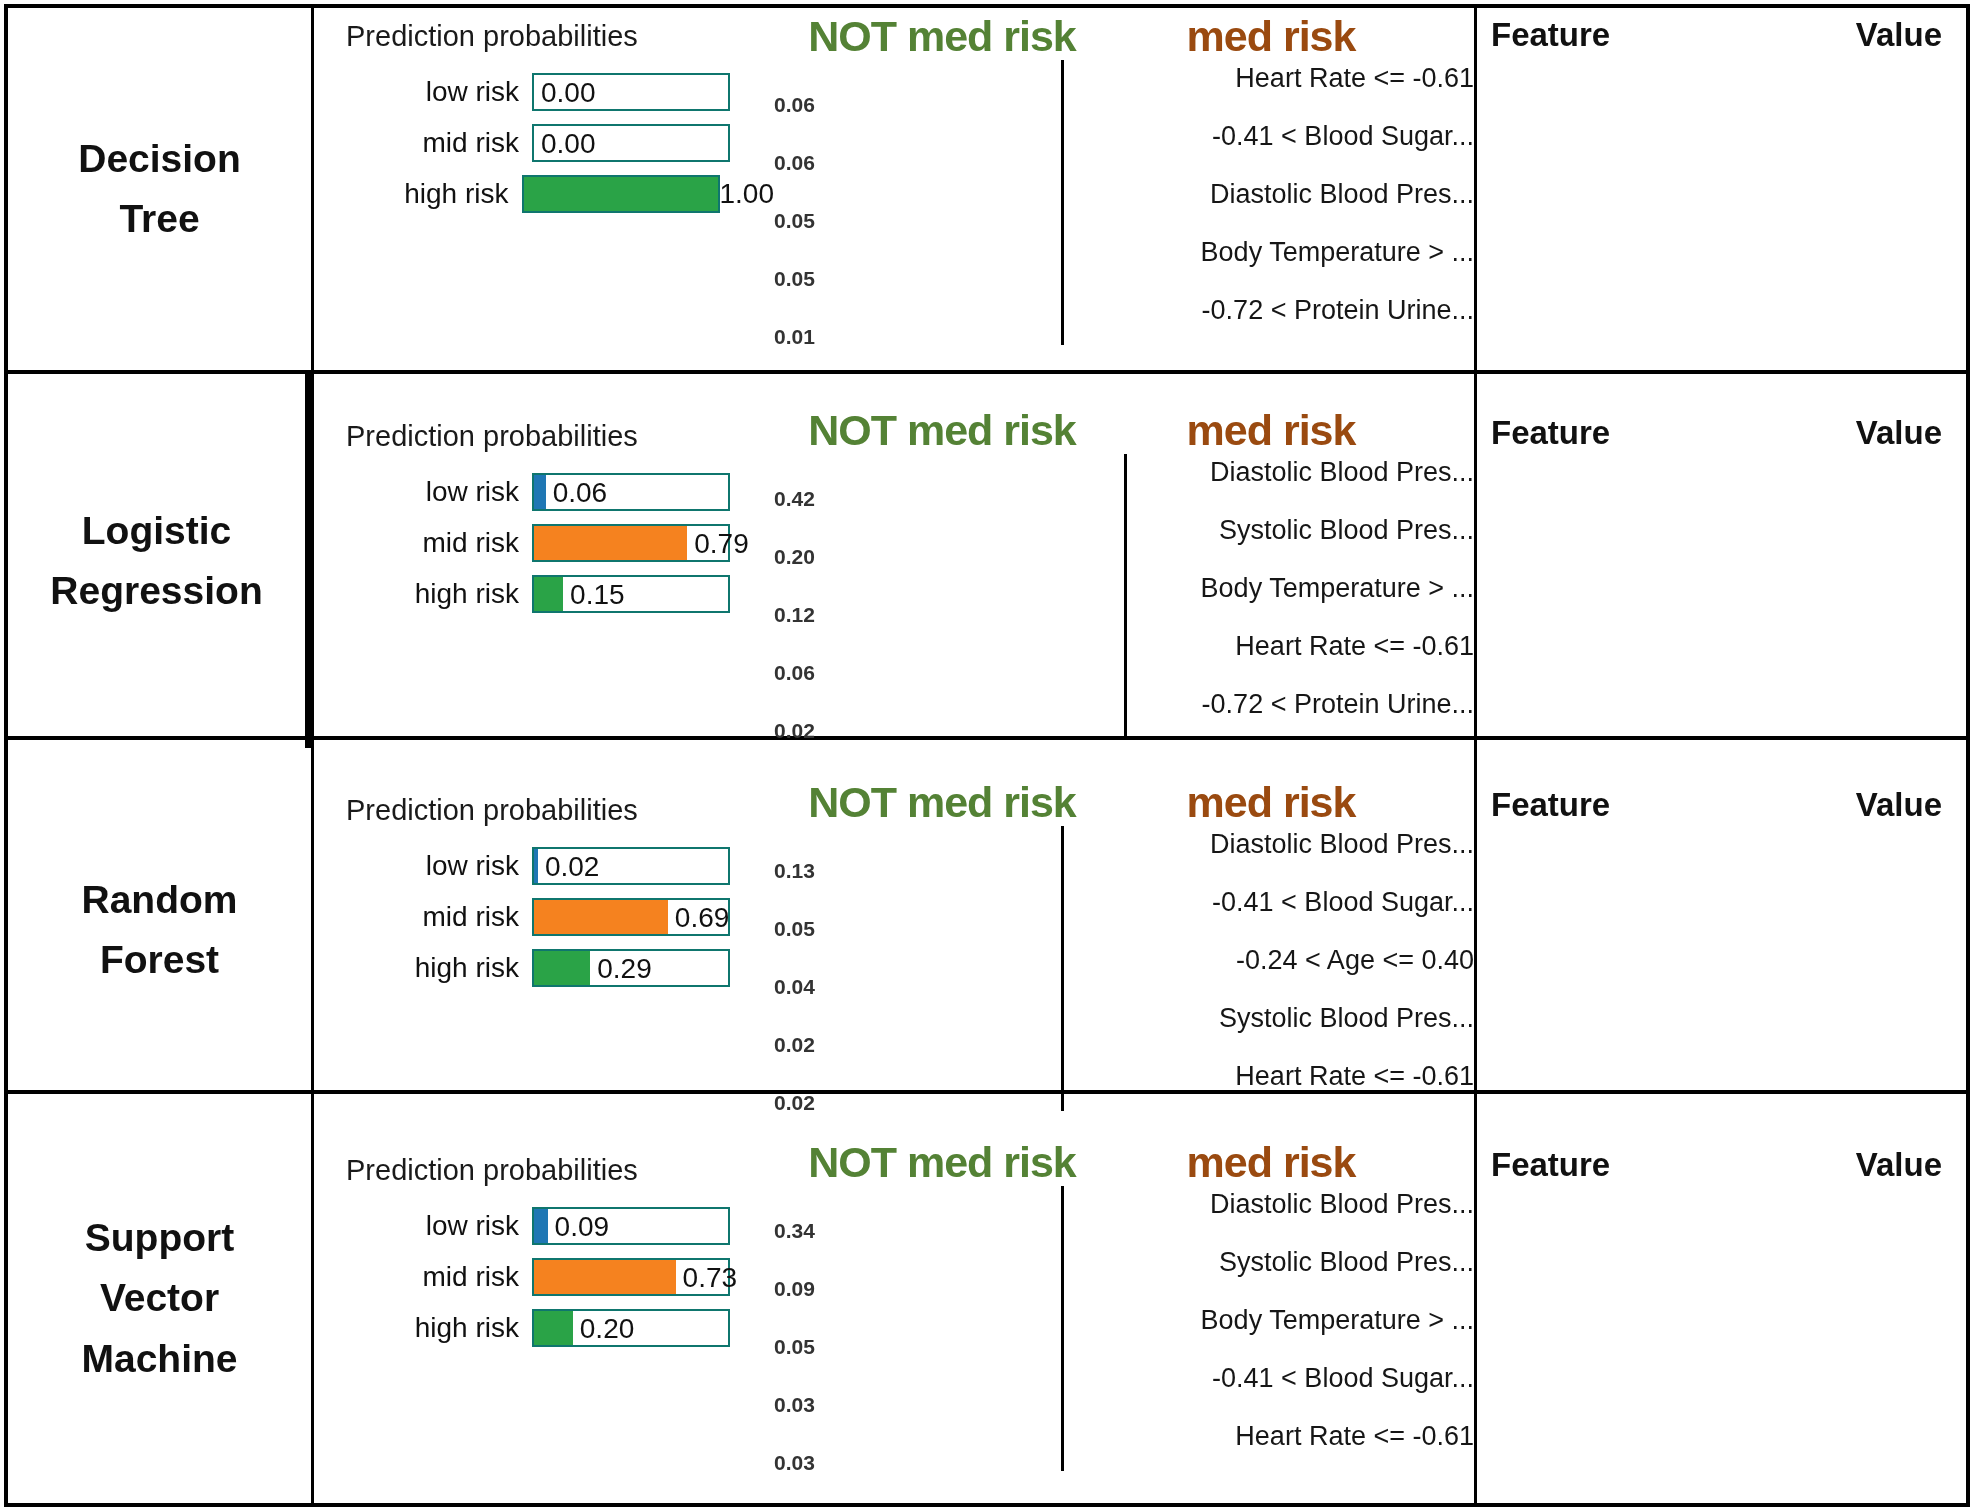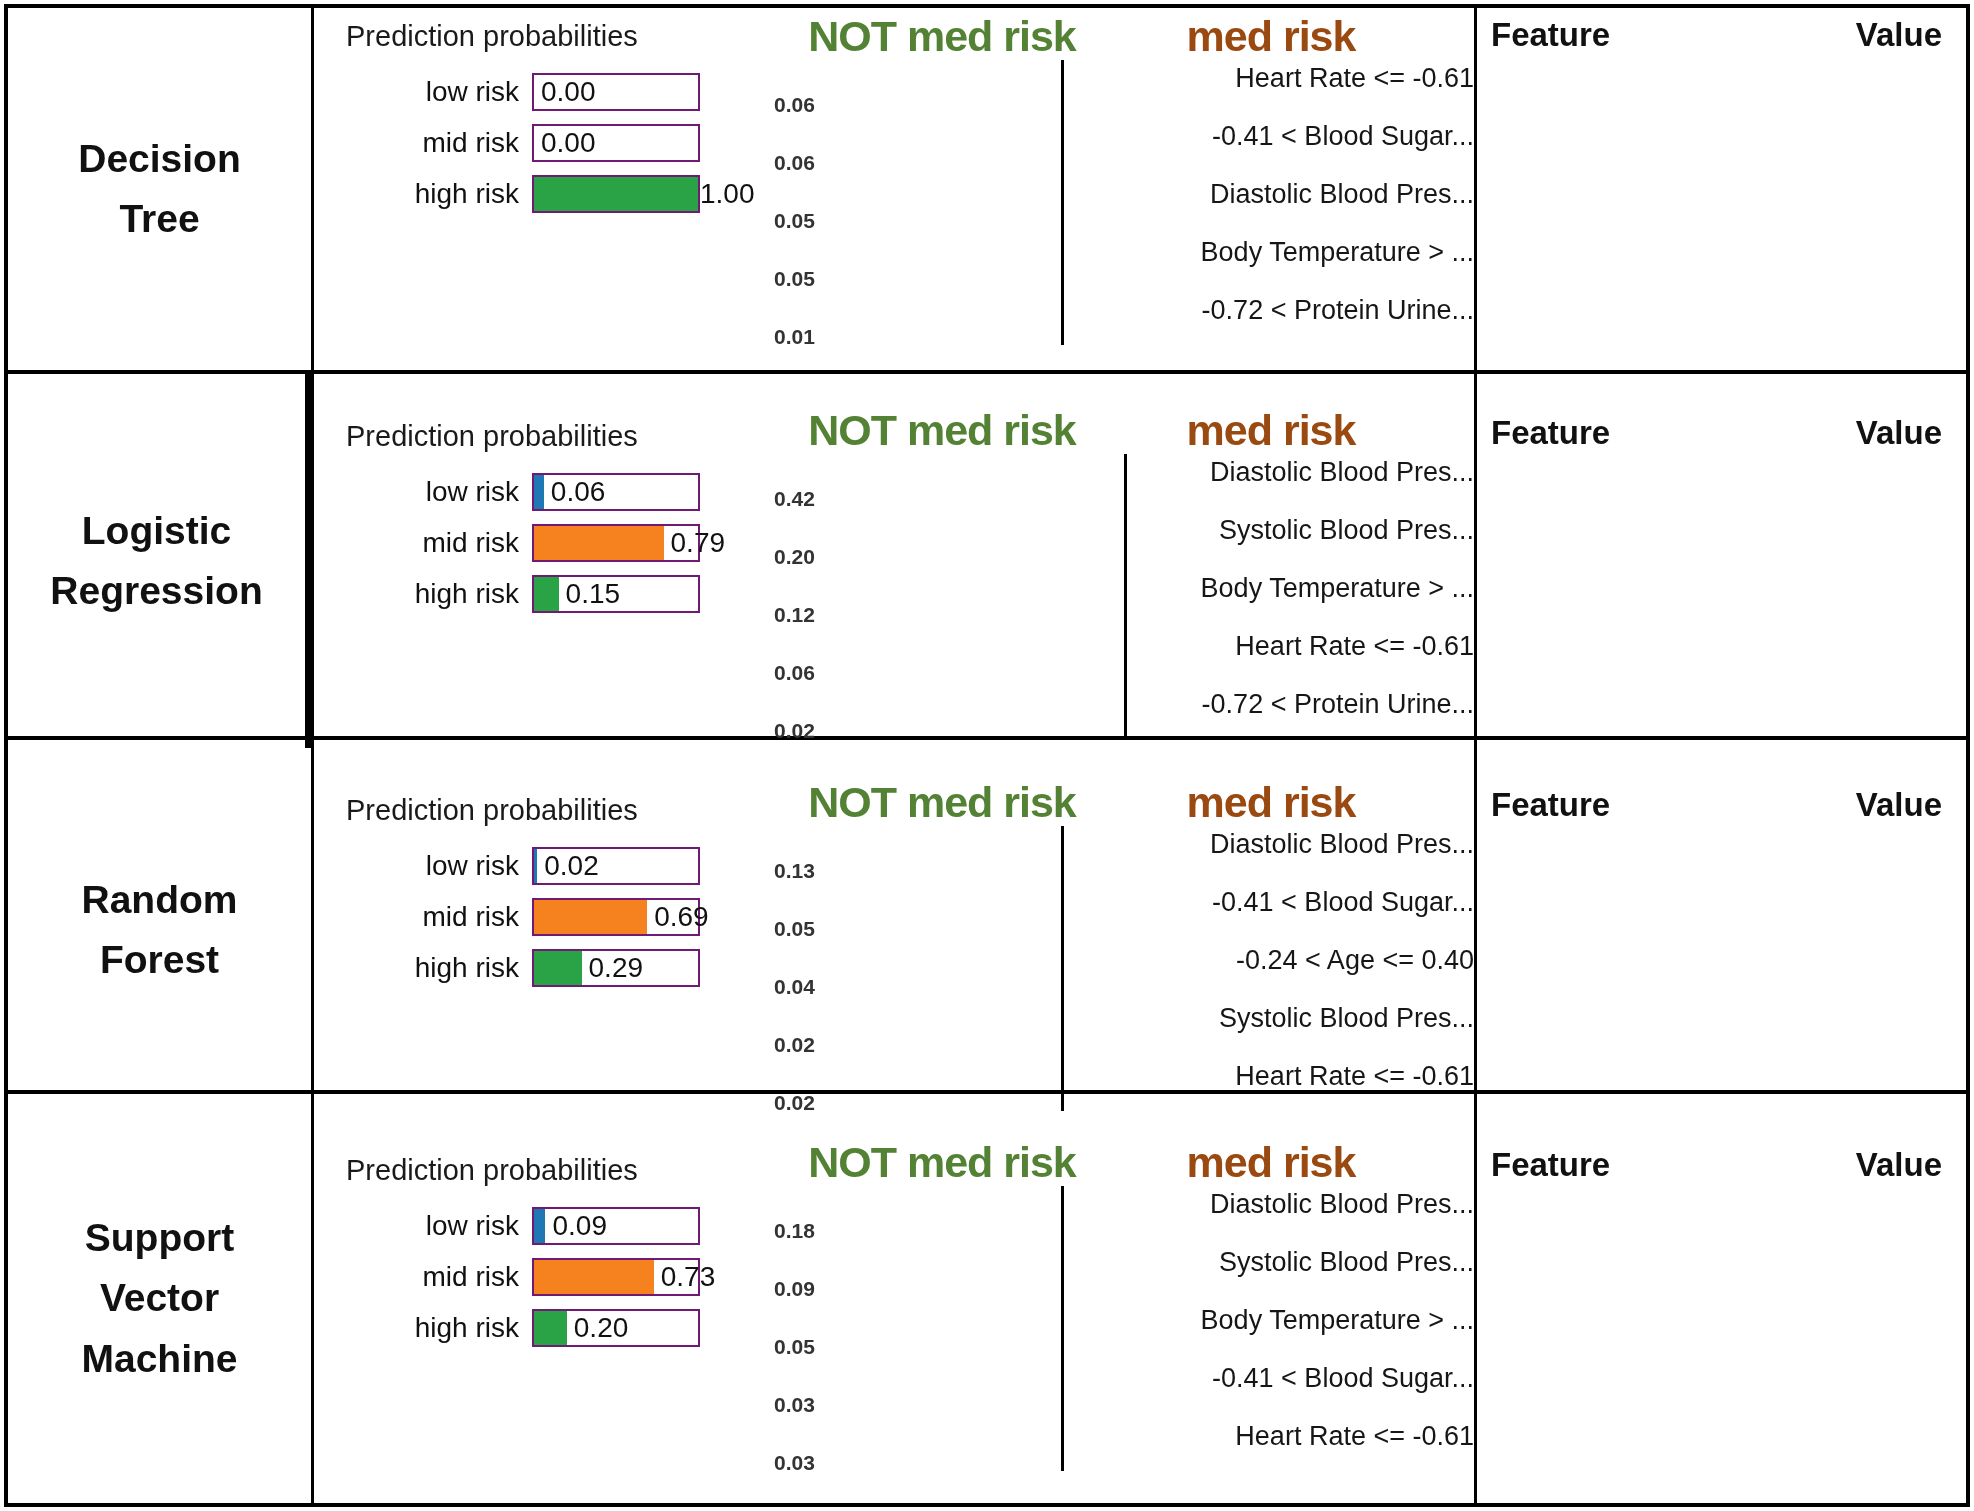--- a/index.html
+++ b/index.html
@@ -17,21 +17,21 @@
   .model-name{font-size:39px;line-height:1.55;text-align:center;max-width:230px;}
 
   
   .probs-cell{padding:8px 0 0 10px;box-sizing:border-box;}
   .mrow:nth-child(2) .probs-cell{padding-top:42px;}
   .mrow:nth-child(3) .probs-cell{padding-top:50px;}
   .mrow:nth-child(4) .probs-cell{padding-top:56px;}
   .prob-title{font-size:29px;margin:4px 0 20px 22px;color:#1a1a1a;}
   .prob-row{display:flex;align-items:center;margin-bottom:13px;}
   .prob-label{width:195px;text-align:right;margin-right:13px;font-size:28px;white-space:nowrap;}
-  .prob-bar{width:168px;height:38px;border:2px solid #701a75;background:#fff;display:flex;align-items:center;box-sizing:border-box;flex:0 0 auto;}
+  .prob-bar{width:198px;height:38px;border:2px solid #0f766e;background:#fff;display:flex;align-items:flex-end;box-sizing:border-box;flex:0 0 auto;}
   .prob-fill{height:100%;flex:0 0 auto;}
   .prob-inside{font-size:28px;margin-left:7px;white-space:nowrap;}
   .prob-outside{font-size:28px;white-space:nowrap;}
   .c-blue{background:#1F77B4;}
   .c-orange{background:#F5821F;}
   .c-green{background:#2AA347;}
 
   
   .chart-cell{position:relative;--axis:41%;padding:4px 0 0 0;box-sizing:border-box;}
   .mrow:nth-child(2) .chart-cell{padding-top:32px;--axis:50%;}
@@ -420,21 +420,21 @@
       <div class="chart-cell">
         <div class="lime-head">
           <div class="head-not">NOT med risk</div>
           <div class="head-med">med risk</div>
         </div>
         <div class="entries">
           <div class="axis-line"></div>
           <div class="centry">
               <div class="clabel">Diastolic Blood Pres...</div>
               <div class="cbar-line">
-                <span class="cval">0.18</span>
+                <span class="cval">0.34</span>
                 <div class="cbar" style="width: 84px;"></div>
               </div>
             </div>
           <div class="centry">
               <div class="clabel">Systolic Blood Pres...</div>
               <div class="cbar-line">
                 <span class="cval">0.09</span>
                 <div class="cbar" style="width: 31.5px;"></div>
               </div>
             </div>

